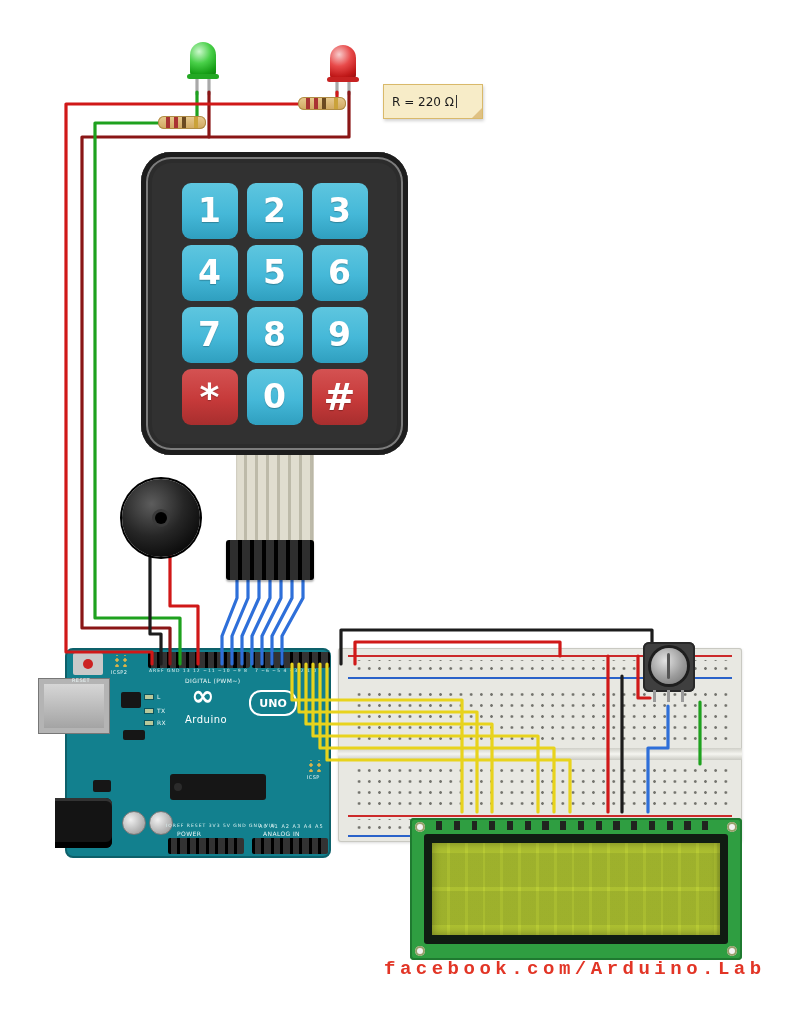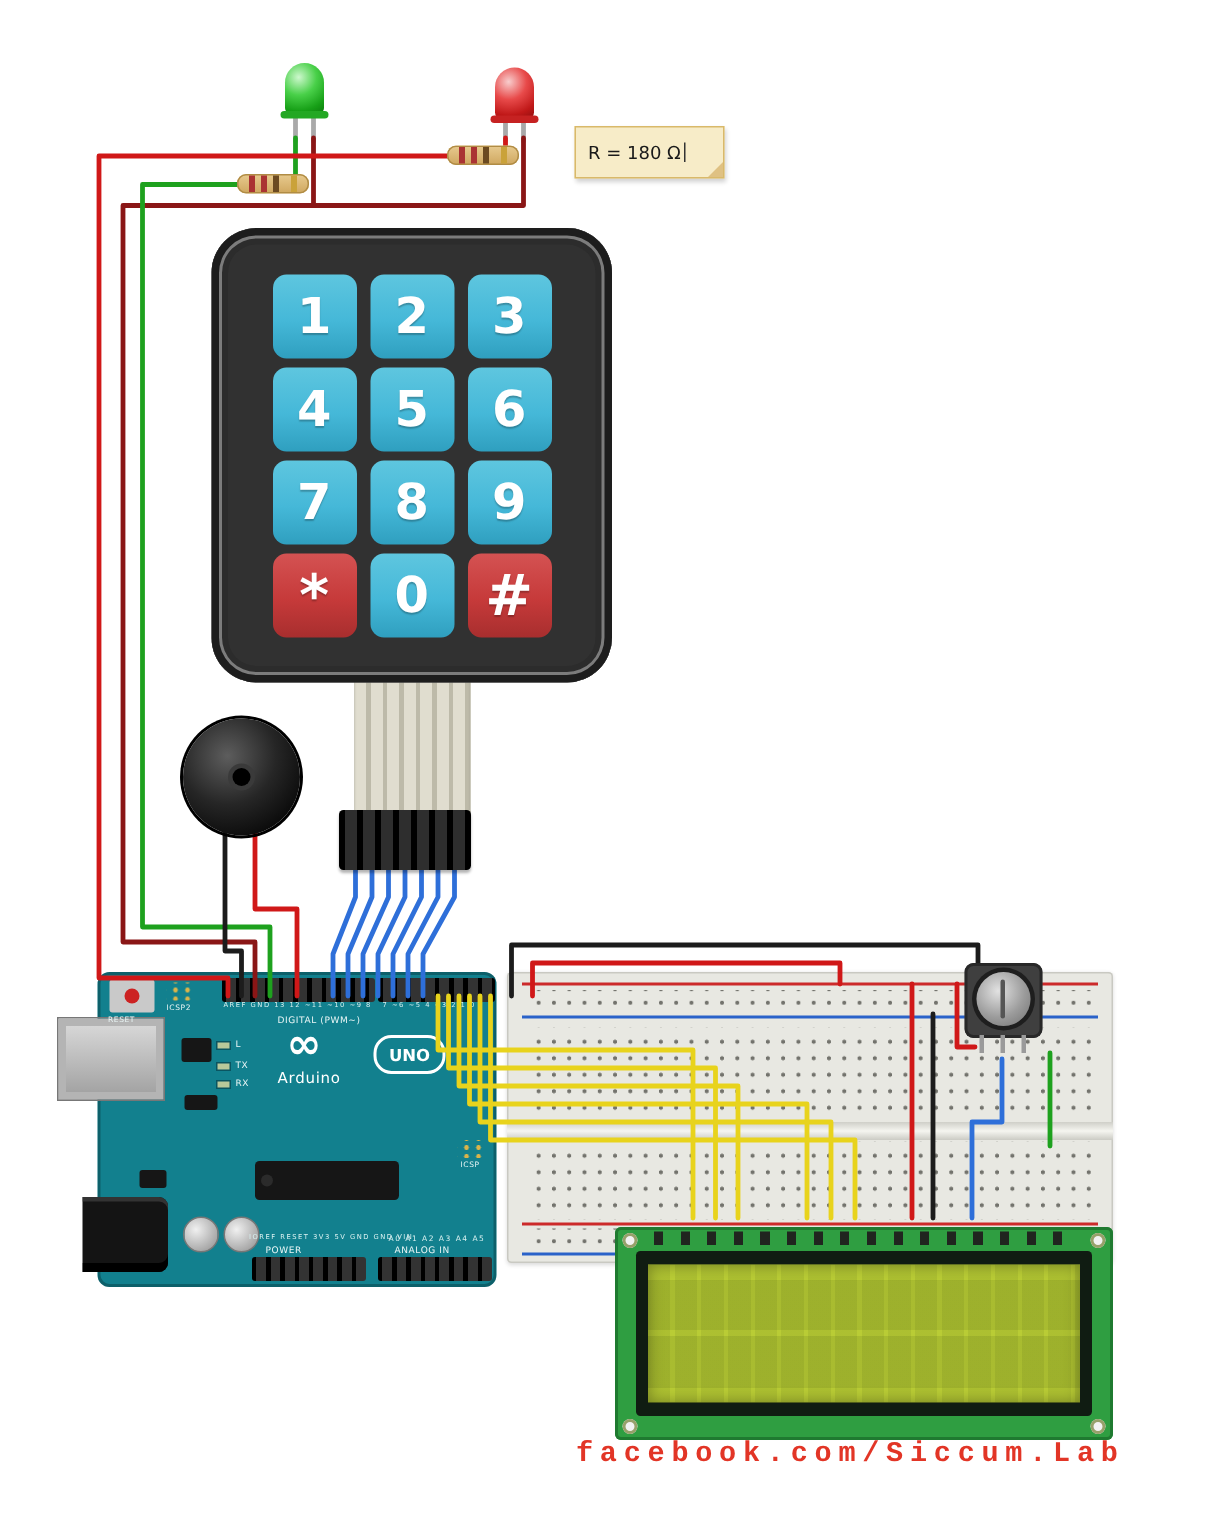--- a/index.html
+++ b/index.html
@@ -265,21 +265,21 @@
     <span class="band" style="left:36px;background:#caa23a"></span>
   </div>
   <div class="resistor" style="left:158px;top:116px">
     <span class="band" style="left:8px;background:#a33"></span>
     <span class="band" style="left:16px;background:#a33"></span>
     <span class="band" style="left:24px;background:#6b4a21"></span>
     <span class="band" style="left:36px;background:#caa23a"></span>
   </div>
 
   <div class="note">
-    <span>R = 180 Ω</span>
+    <span>R = 220 Ω</span>
     <span class="cursor"></span>
   </div>
 
   <div class="pot">
     <div class="pot-body"></div>
     <div class="pot-knob"></div>
     <div class="pot-leg" style="left:10px"></div>
     <div class="pot-leg" style="left:24px"></div>
     <div class="pot-leg" style="left:38px"></div>
   </div>
@@ -287,15 +287,15 @@
   <div class="lcd">
     <div class="lcd-pins"></div>
     <div class="lcd-hole" style="left:5px;top:4px"></div>
     <div class="lcd-hole" style="left:317px;top:4px"></div>
     <div class="lcd-hole" style="left:5px;top:128px"></div>
     <div class="lcd-hole" style="left:317px;top:128px"></div>
     <div class="lcd-bezel"></div>
     <div class="lcd-screen"></div>
   </div>
 
-  <div class="footer">facebook.com/Siccum.Lab</div>
+  <div class="footer">facebook.com/Arduino.Lab</div>
 
 </div>
 
 </body></html>

